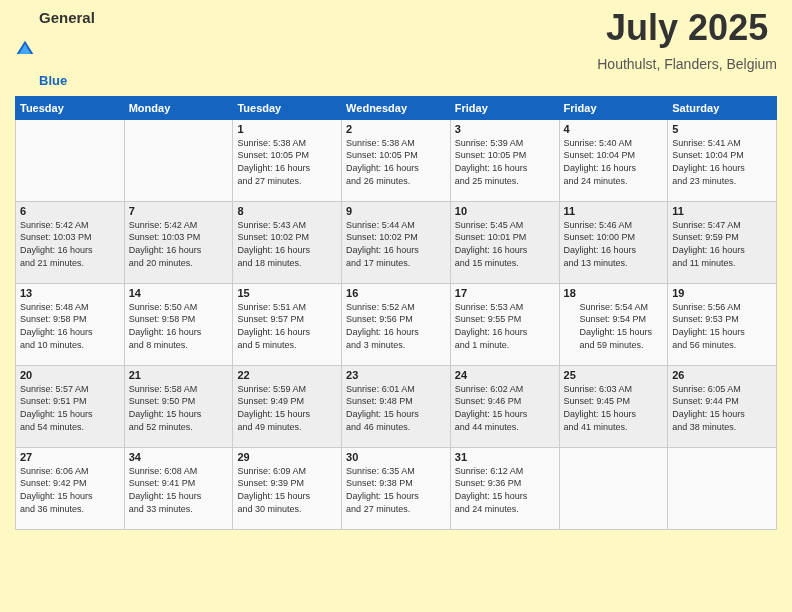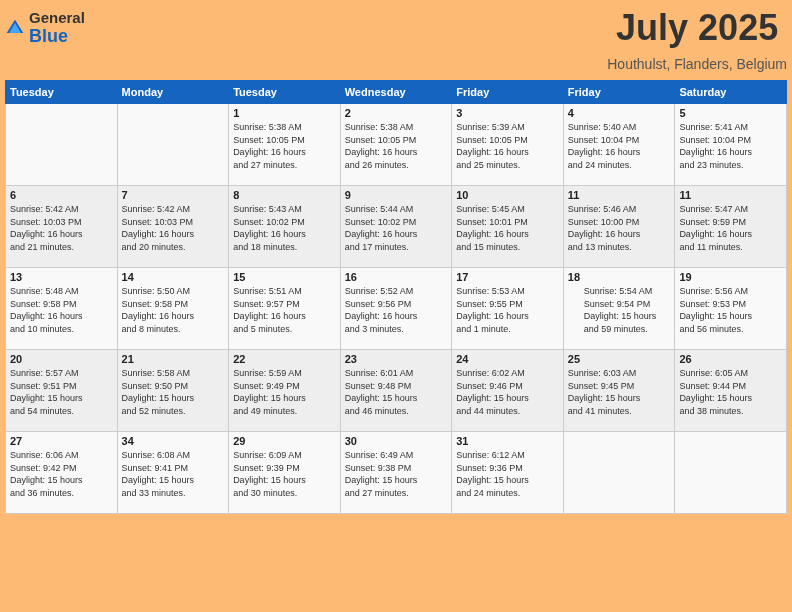--- a/index.html
+++ b/index.html
@@ -6,22 +6,22 @@
     body {
       font-family: Arial, sans-serif;
       background: #fff;
       width: 792px;
       height: 612px;
       overflow: hidden;
     }
     .page {
       width: 792px;
       height: 612px;
-      padding: 10px 5px;
-      background: #fdba74;
+      padding: 10px 15px;
+      background: #fef9c3;
     }
     .header {
       display: flex;
       justify-content: space-between;
       align-items: flex-start;
       margin-bottom: 8px;
     }
     .logo {
       display: flex;
       align-items: center;
@@ -30,23 +30,24 @@
       display: flex;
       flex-direction: column;
       line-height: 1.1;
     }
     .logo-general {
       font-size: 15px;
       font-weight: bold;
       color: #333;
     }
     .logo-blue {
-      font-size: 18px;
+      font-size: 13px;
       font-weight: bold;
       color: #1565c0;
+      margin-top: 47px;
     }
     .logo-icon {
       width: 20px;
       height: 20px;
       margin-right: 4px;
     }
     .title-block {
       text-align: center;
     }
     .month-title {
@@ -346,21 +347,21 @@
           </td>
           <td>
             <span class="day-number">29</span>
             <div class="day-info" style="white-space: pre-line;">Sunrise: 6:09 AM
 Sunset: 9:39 PM
 Daylight: 15 hours
 and 30 minutes.</div>
           </td>
           <td>
             <span class="day-number">30</span>
-            <div class="day-info" style="white-space: pre-line;">Sunrise: 6:49 AM
+            <div class="day-info" style="white-space: pre-line;">Sunrise: 6:35 AM
 Sunset: 9:38 PM
 Daylight: 15 hours
 and 27 minutes.</div>
           </td>
           <td>
             <span class="day-number">31</span>
             <div class="day-info" style="white-space: pre-line;">Sunrise: 6:12 AM
 Sunset: 9:36 PM
 Daylight: 15 hours
 and 24 minutes.</div>

